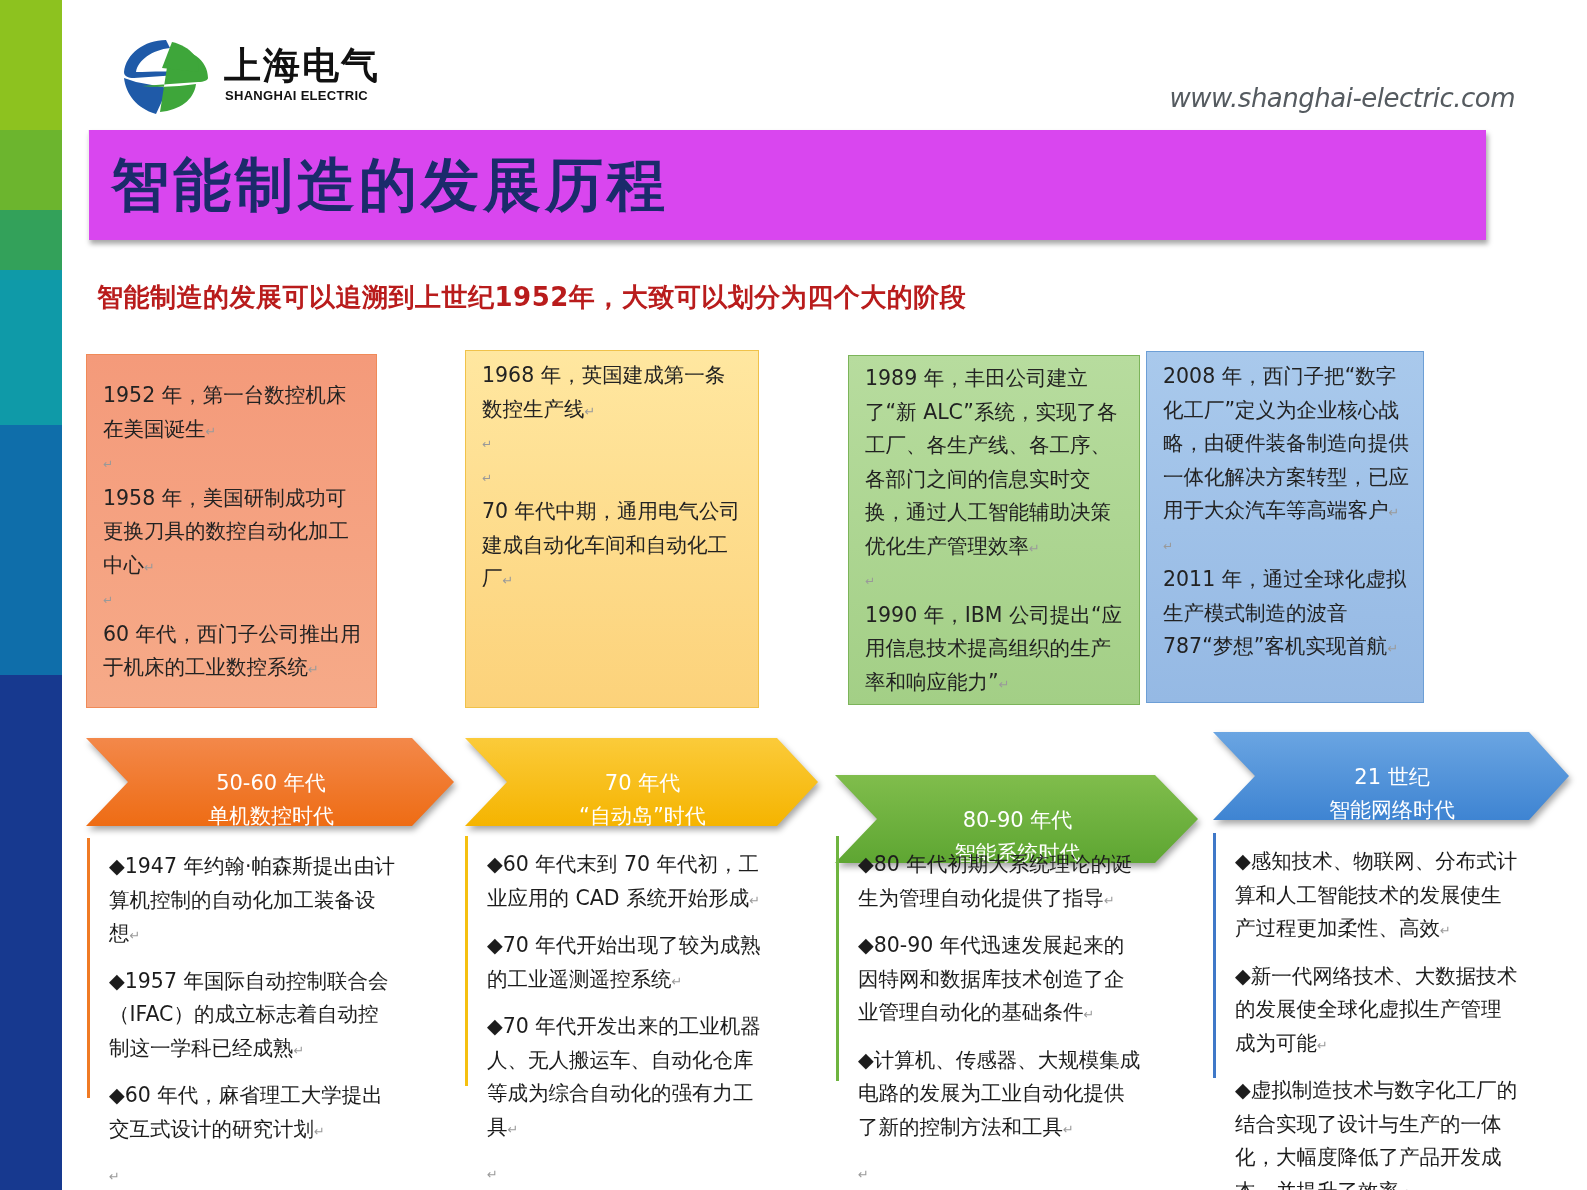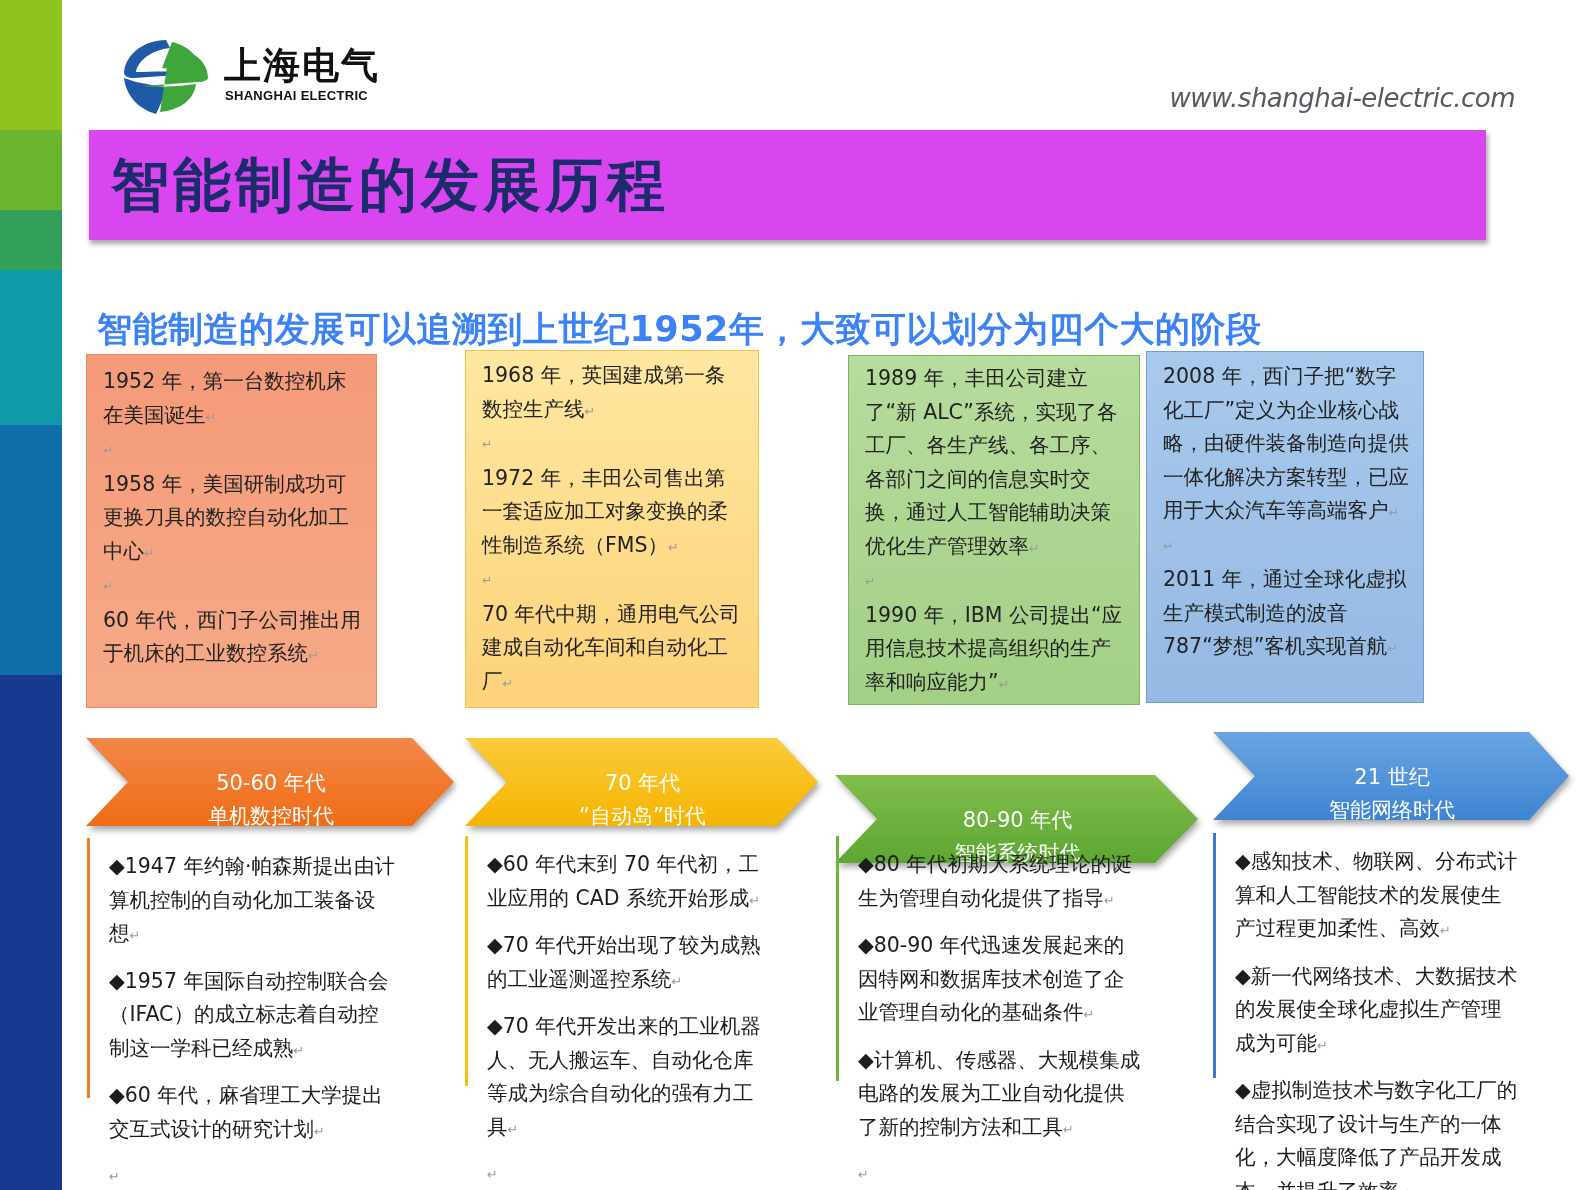--- a/index.html
+++ b/index.html
@@ -13,28 +13,28 @@
   .logo svg { position: absolute; left: 0; top: 0; }
   .logo-cn { position: absolute; left: 102px; top: 8px; font-size: 37px; font-weight: bold; color: #111; letter-spacing: 2px; font-family: "DejaVu Sans", sans-serif; line-height: 40px; }
   .logo-en { position: absolute; left: 103px; top: 50px; font-size: 13px; font-weight: bold; color: #111; font-family: "Liberation Sans", sans-serif; letter-spacing: 0.3px; }
 
   .url { position: absolute; right: 72px; top: 83px; font-size: 26px; color: #555b60; font-style: italic; font-family: "DejaVu Sans", sans-serif; letter-spacing: -0.5px; }
 
   .title-box { position: absolute; left: 88px; top: 130px; width: 1398px; height: 110px; background: #d946ef;
     box-shadow: 2px 4px 5px rgba(0,0,0,0.35); border-left: 1px solid #eee; }
   .title { position: absolute; left: 22px; top: 22px; font-size: 58px; font-weight: bold; color: #1b2b6b; letter-spacing: 4px; line-height: 66px; }
 
-  .subtitle { position: absolute; left: 97px; top: 274px; font-size: 35px; font-weight: bold; color: #3b82f6; line-height: 46px; letter-spacing: 0.5px; margin-top: 32px; }
+  .subtitle { position: absolute; left: 97px; top: 274px; font-size: 26px; font-weight: bold; color: #b91c1c; line-height: 46px; letter-spacing: 0.5px; }
 
   .card { position: absolute; padding: 12px 14px 10px 16px; font-size: 20.5px; line-height: 33.5px; color: #222; }
   .card p { margin: 0; }
   .card .gap { height: 33.5px; font-size: 12px; color: #999; line-height: 33.5px; }
   .ret { color: #9a9a9a; font-size: 13px; }
 
-  .card-0 { left: 86px; top: 354px; width: 291px; height: 354px; background: linear-gradient(180deg,#f49a7a 0%,#f6aa88 100%); border: 1px solid #f08a58; padding-top: 10px; }
+  .card-0 { left: 86px; top: 354px; width: 291px; height: 354px; background: linear-gradient(180deg,#f49a7a 0%,#f6aa88 100%); border: 1px solid #f08a58; padding-top: 24px; }
   .card-1 { left: 465px; top: 350px; width: 294px; height: 358px; background: linear-gradient(180deg,#ffe7a0 0%,#fcd27a 100%); border: 1px solid #f0c24a; padding-top: 8px; }
   .card-2 { left: 831px; top: 355px; width: 292px; height: 350px; background: linear-gradient(180deg,#b7dc9e 0%,#a3cf86 100%); border: 1px solid #7cb45a; padding-top: 6px; margin-left: 17px; }
   .card-3 { left: 1146px; top: 351px; width: 278px; height: 352px; background: linear-gradient(180deg,#a9c9ec 0%,#95b9e4 100%); border: 1px solid #6d9fd6; padding-top: 8px; }
 
   .arrow { position: absolute; height: 88px; }
   .arrow svg { position: absolute; left: 0; top: 0; filter: drop-shadow(2px 4px 3px rgba(0,0,0,0.35)); }
   .arrow-text { position: absolute; top: 9px; width: 100%; text-align: center; color: #fff; font-size: 21px; line-height: 33px; margin-top: 20px; }
   .arrow-0 { left: 86px; top: 738px; width: 370px; }
   .arrow-1 { left: 465px; top: 738px; width: 355px; }
   .arrow-2 { left: 835px; top: 775px; width: 365px; }
@@ -83,21 +83,20 @@
   <p><span>1952 年，第一台数控机床在美国诞生</span><span class="ret">↵</span></p>
   <div class="gap">↵</div>
   <p><span>1958 年，美国研制成功可更换刀具的数控自动化加工中心</span><span class="ret">↵</span></p>
   <div class="gap">↵</div>
   <p><span>60 年代，西门子公司推出用于机床的工业数控系统</span><span class="ret">↵</span></p>
 </div>
 
 <div class="card card-1">
   <p><span>1968 年，英国建成第一条数控生产线</span><span class="ret">↵</span></p>
   <div class="gap">↵</div>
-  <p><span>1972 年，丰田公司售出第一套适应加工对象变换的柔性制造系统（FMS）</span><span class="ret">↵</span></p>
   <div class="gap">↵</div>
   <p><span>70 年代中期，通用电气公司建成自动化车间和自动化工厂</span><span class="ret">↵</span></p>
 </div>
 
 <div class="card card-2">
   <p><span>1989 年，丰田公司建立了“新 ALC”系统，实现了各工厂、各生产线、各工序、各部门之间的信息实时交换，通过人工智能辅助决策优化生产管理效率</span><span class="ret">↵</span></p>
   <div class="gap">↵</div>
   <p><span>1990 年，IBM 公司提出“应用信息技术提高组织的生产率和响应能力”</span><span class="ret">↵</span></p>
 </div>
 

